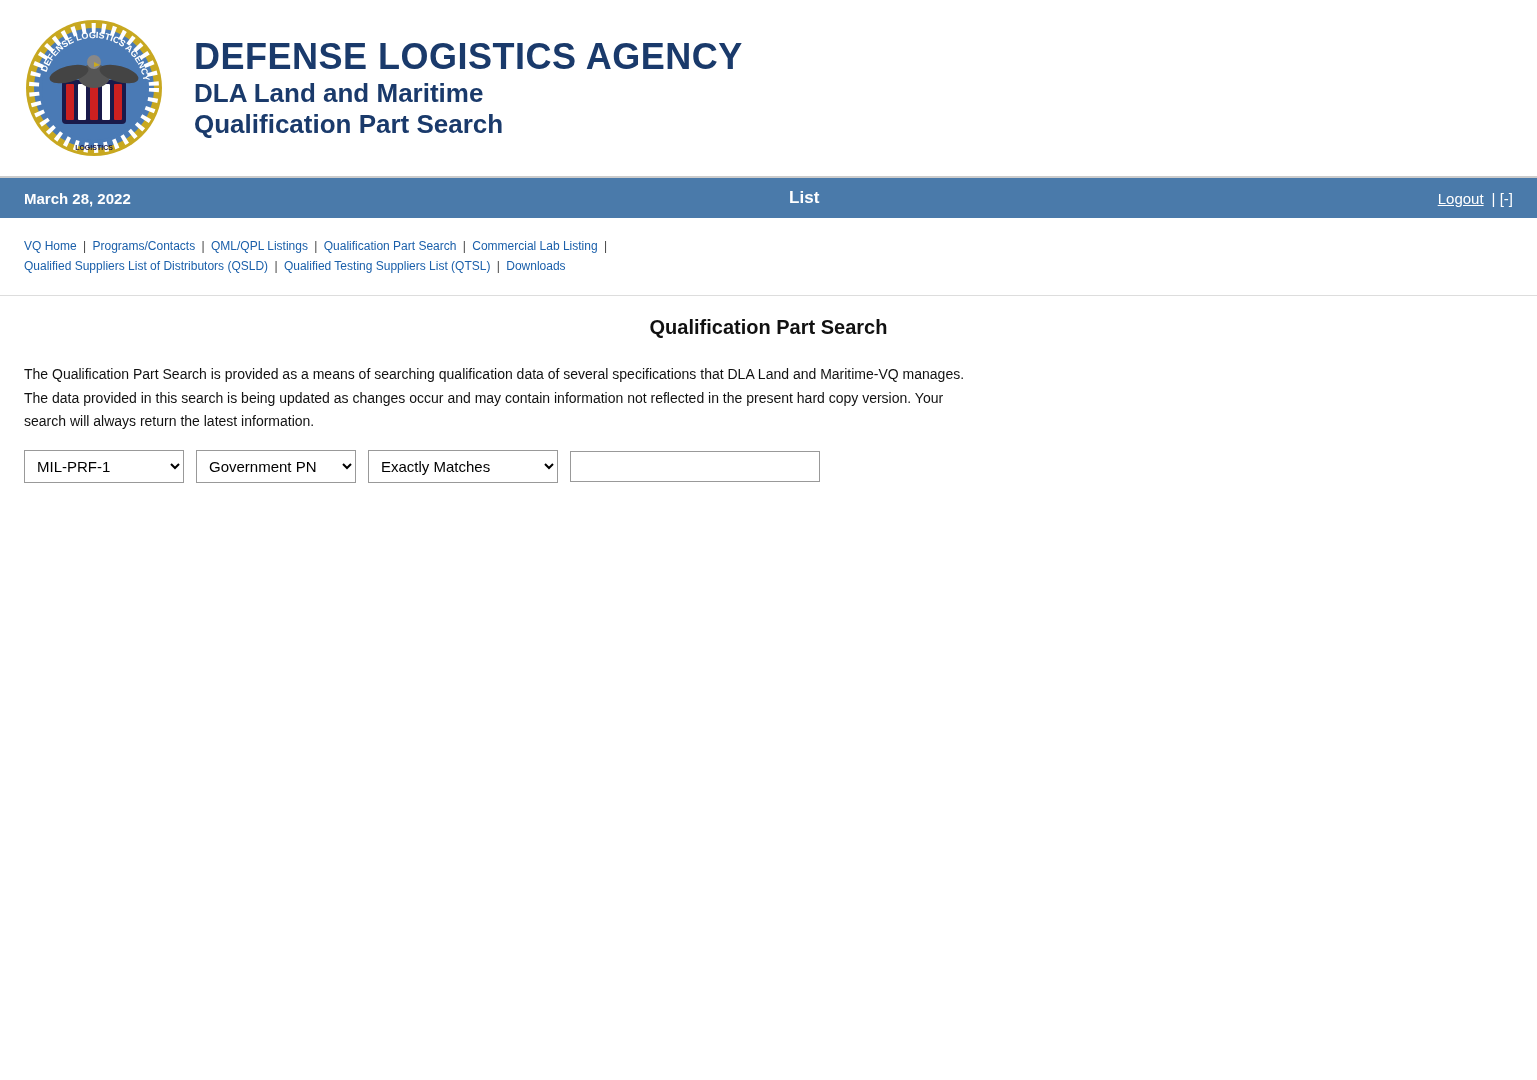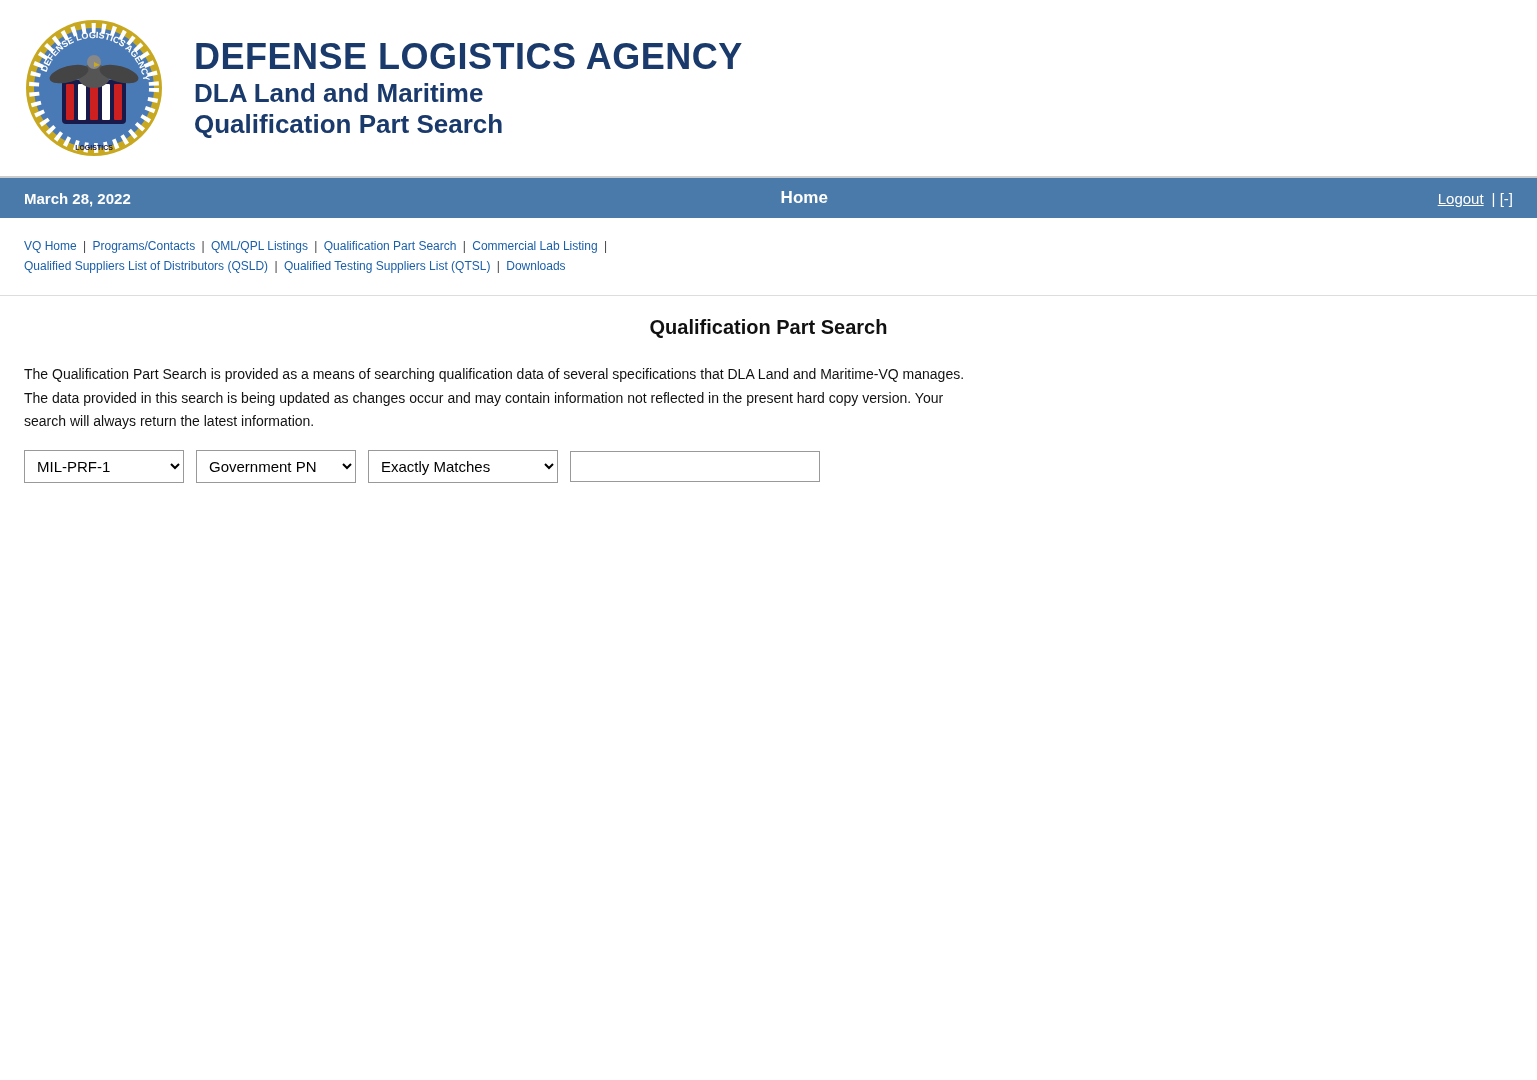--- a/index.html
+++ b/index.html
@@ -220,21 +220,21 @@
 
   <div class="header-text">
     <h1>DEFENSE LOGISTICS AGENCY</h1>
     <h2>DLA Land and Maritime</h2>
     <h3>Qualification Part Search</h3>
   </div>
 </div>
 
 <div class="navbar">
   <span class="navbar-date">March 28, 2022</span>
-  <a class="navbar-home" href="#">Home</a>
+  <a class="navbar-home" href="#">List</a>
   <div class="navbar-right">
     <span class="navbar-logout">Logout</span>
     <span class="navbar-brackets">| [-]</span>
   </div>
 </div>
 
 <div class="breadcrumb">
   <a href="#">VQ Home</a><span class="sep"> | </span>
   <a href="#">Programs/Contacts</a><span class="sep"> | </span>
   <a href="#">QML/QPL Listings</a><span class="sep"> | </span>

